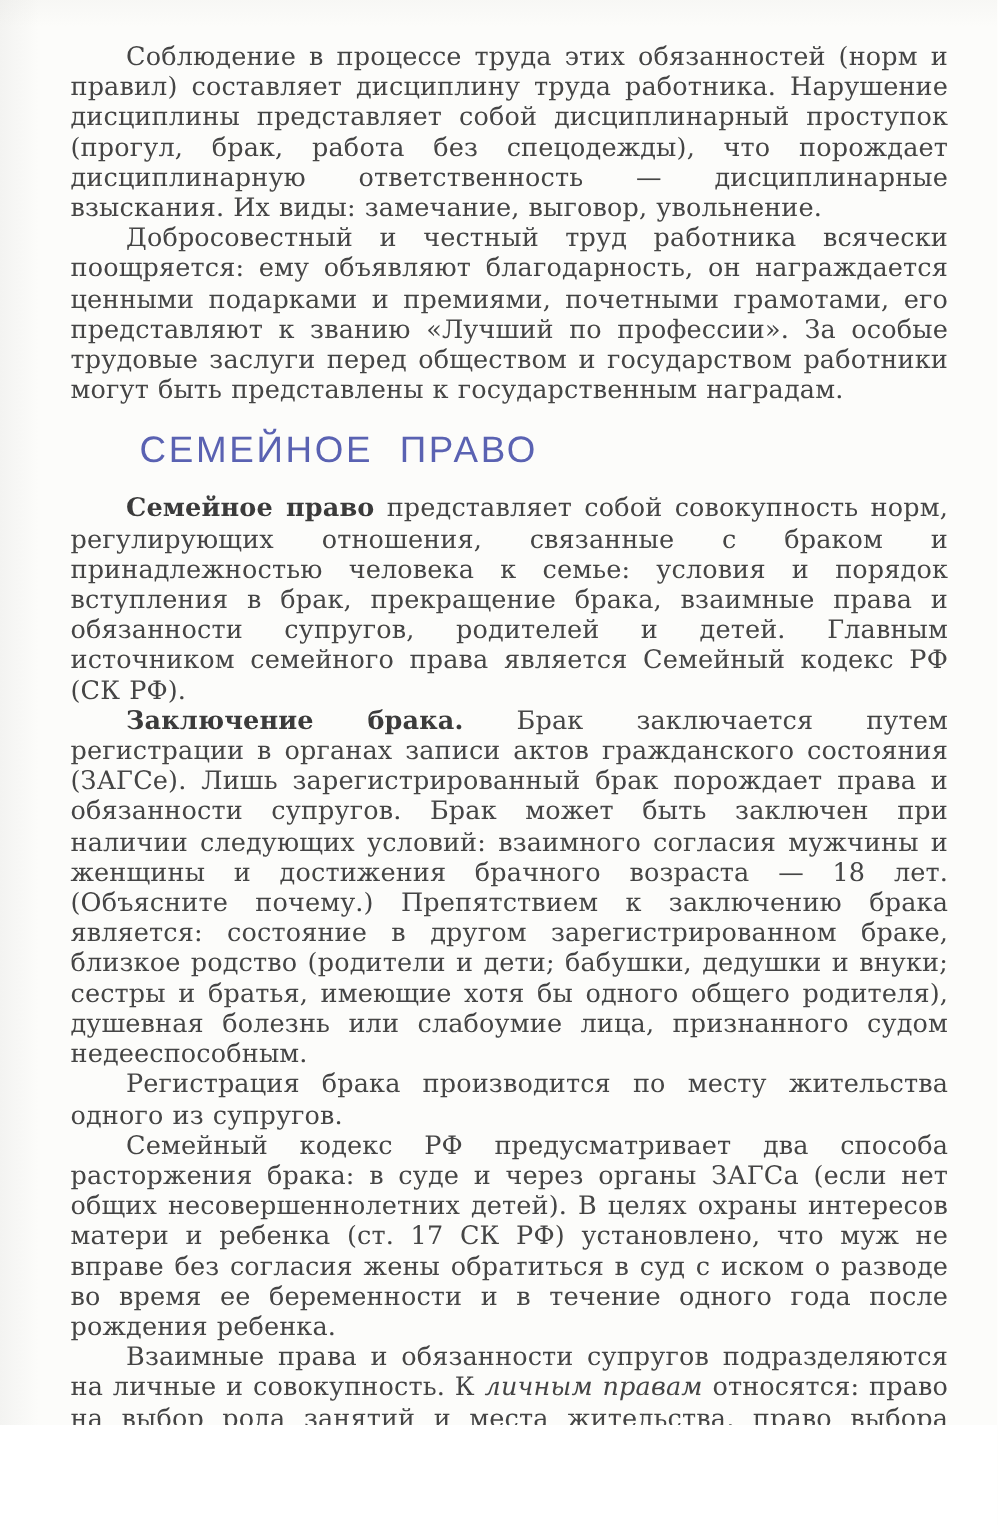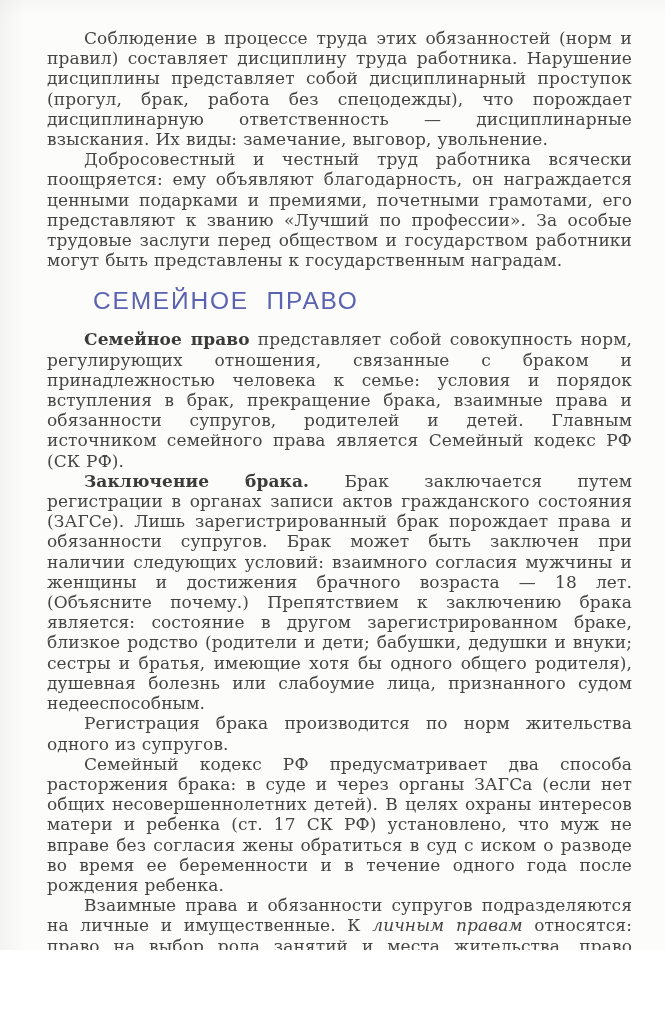--- a/index.html
+++ b/index.html
@@ -70,19 +70,19 @@
 <div class="page">
   <div class="text-block">
     <div>
         <p><span>Соблюдение в процессе труда этих обязанностей (норм и правил) составляет дисциплину труда работника. Нарушение дисциплины представляет собой дисциплинарный проступок (прогул, брак, работа без спецодежды), что порождает дисциплинарную ответственность — дисциплинарные взыскания. Их виды: замечание, выговор, увольнение.</span></p>
         <p><span>Добросовестный и честный труд работника всячески поощряется: ему объявляют благодарность, он награждается ценными подарками и премиями, почетными грамотами, его представляют к званию «Лучший по профессии». За особые трудовые заслуги перед обществом и государством работники могут быть представлены к государственным наградам.</span></p>
       </div>
     <h2 class="section-heading">СЕМЕЙНОЕ ПРАВО</h2>
     <div>
         <p><span class="seg-bold">Семейное право</span><span> представляет собой совокупность норм, регулирующих отношения, связанные с браком и принадлежностью человека к семье: условия и порядок вступления в брак, прекращение брака, взаимные права и обязанности супругов, родителей и детей. Главным источником семейного права является Семейный кодекс РФ (СК РФ).</span></p>
         <p><span class="seg-bold">Заключение брака.</span><span> Брак заключается путем регистрации в органах записи актов гражданского состояния (ЗАГСе). Лишь зарегистрированный брак порождает права и обязанности супругов. Брак может быть заключен при наличии следующих условий: взаимного согласия мужчины и женщины и достижения брачного возраста — 18 лет. (Объясните почему.) Препятствием к заключению брака является: состояние в другом зарегистрированном браке, близкое родство (родители и дети; бабушки, дедушки и внуки; сестры и братья, имеющие хотя бы одного общего родителя), душевная болезнь или слабоумие лица, признанного судом недееспособным.</span></p>
-        <p><span>Регистрация брака производится по норм жительства одного из супругов.</span></p>
+        <p><span>Регистрация брака производится по месту жительства одного из супругов.</span></p>
         <p><span>Семейный кодекс РФ предусматривает два способа расторжения брака: в суде и через органы ЗАГСа (если нет общих несовершеннолетних детей). В целях охраны интересов матери и ребенка (ст. 17 СК РФ) установлено, что муж не вправе без согласия жены обратиться в суд с иском о разводе во время ее беременности и в течение одного года после рождения ребенка.</span></p>
-        <p><span>Взаимные права и обязанности супругов подразделяются на личные и имущественные. К </span><span class="seg-italic">личным правам</span><span> относятся: право на выбор рода занятий и места жительства, право выбора супругами фамилии при вступлении в брак,</span></p>
+        <p><span>Взаимные права и обязанности супругов подразделяются на личные и совокупность. К </span><span class="seg-italic">личным правам</span><span> относятся: право на выбор рода занятий и места жительства, право выбора супругами фамилии при вступлении в брак,</span></p>
       </div>
   </div>
   <div class="page-number">312</div>
 </div>
 
 </body></html>

